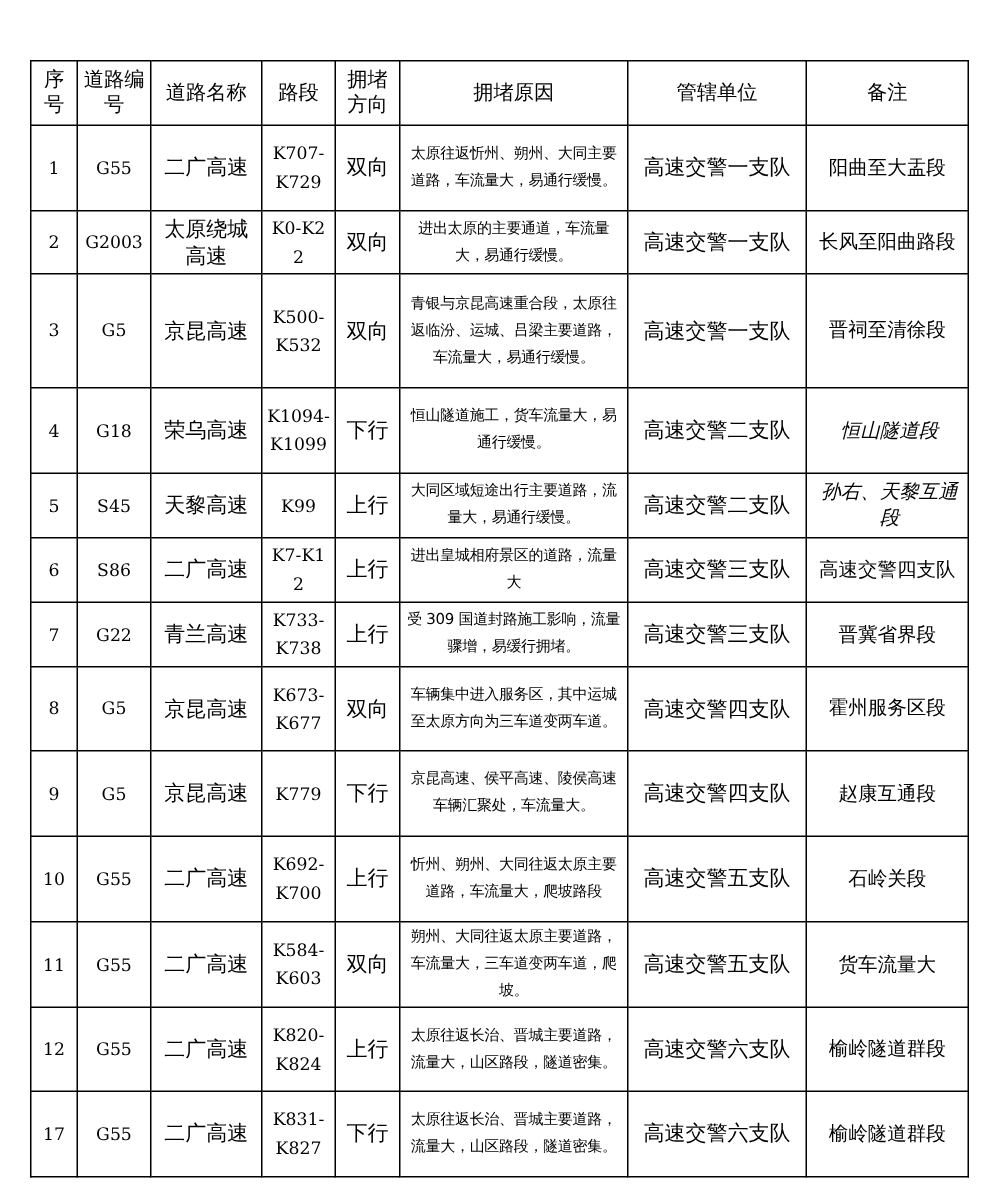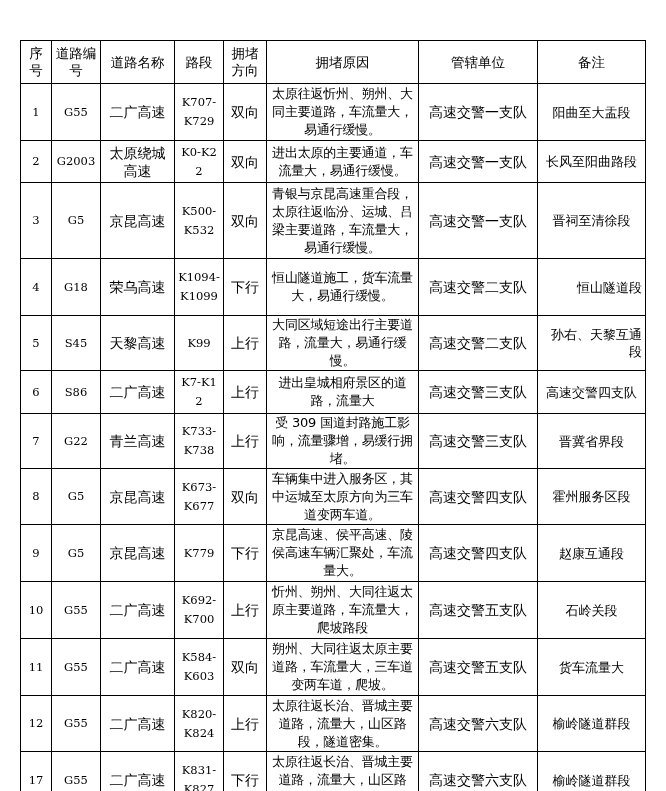--- a/index.html
+++ b/index.html
@@ -5,23 +5,23 @@
   html, body { margin: 0; padding: 0; background: #ffffff; }
   body { width: 666px; height: 791px; position: relative; overflow: hidden;
          font-family: "DejaVu Sans", "Liberation Sans", sans-serif; color: #000; }
   table.grid { position: absolute; left: 20px; top: 40px; border-collapse: collapse;
                table-layout: fixed; width: 625px; }
   table.grid td, table.grid th { border: 1px solid #000; padding: 0 3px; text-align: center;
                vertical-align: middle; font-weight: normal; overflow: hidden; }
   th { font-size: 13.5px; line-height: 17px; }
   td.no, td.code, td.seg { font-family: "DejaVu Serif", "Liberation Serif", serif; font-size: 11.5px; line-height: 19px; }
   td.name, td.dir, td.unit { font-size: 14px; line-height: 18px; }
-  td.reason { font-size: 13px; line-height: 18px; padding: 0 2px; letter-spacing: -0.2px; }
+  td.reason { font-size: 10px; line-height: 18px; padding: 0 2px; letter-spacing: -0.2px; }
   td.note { font-size: 13px; line-height: 17px; }
-  td.note.left { text-align: right; padding-left: 6px; }
+  td.note.left { text-align: center; padding-left: 6px; font-style: italic; }
   td.no { padding: 0 1px; }
   td.seg { padding: 0 2px; word-break: break-all; }
 </style>
 </head>
 <body>
 
 <table class="grid">
   <colgroup>
     <col style="width:31px">
       <col style="width:49px">

